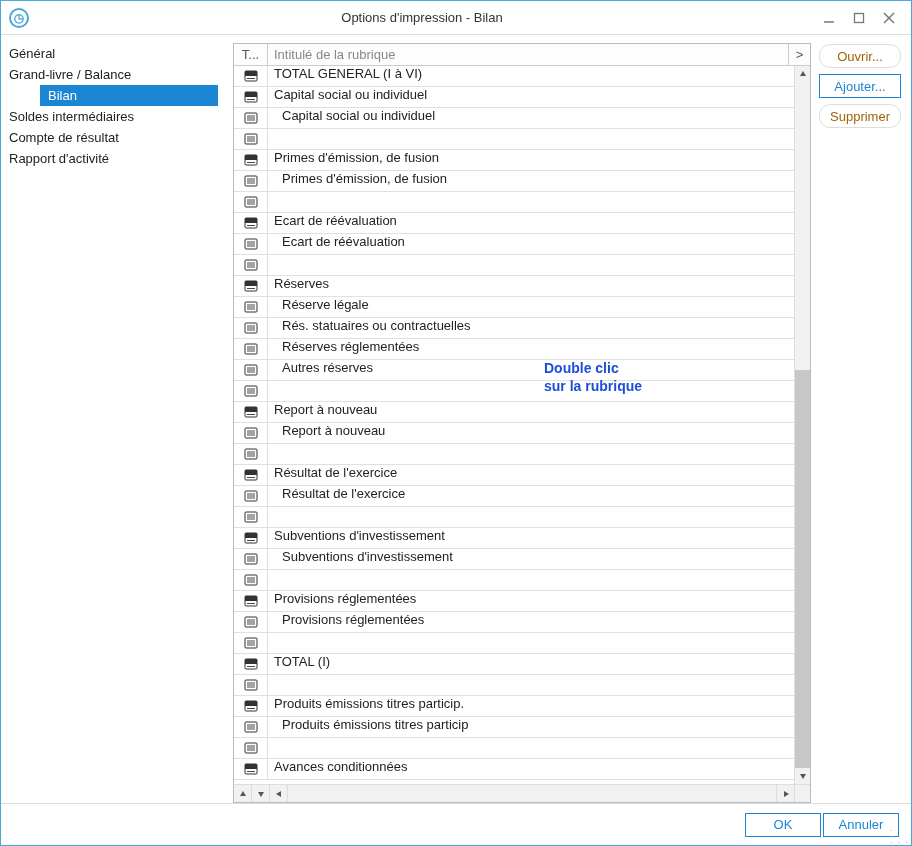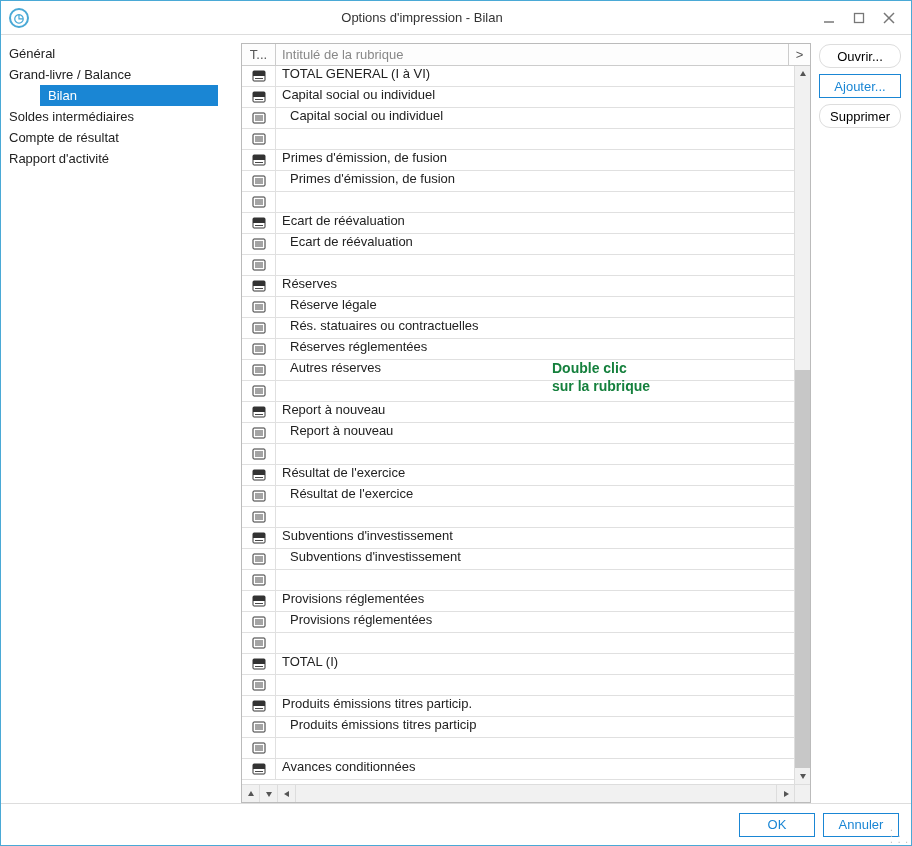--- a/index.html
+++ b/index.html
@@ -4,21 +4,21 @@
   <style>
     * { box-sizing: border-box; font-family: "Segoe UI", Tahoma, sans-serif; font-size: 13px; }
     body { margin: 0; background: #fff; color: #111; }
     .window { width: 912px; height: 846px; border: 1px solid #4aa9d6; display: flex; flex-direction: column; background: #fff; position: relative;}
     .titlebar { height: 34px; display: flex; align-items: center; border-bottom: 1px solid #ddd; padding: 0 4px; gap:6px; }
     .tb-icon { width: 20px; height: 20px; border: 2px solid #4aa9d6; border-radius: 50%; display:flex; align-items:center; justify-content:center; color:#4aa9d6; font-size:12px; font-weight:bold; margin-left:4px;}
     .tb-title { flex: 1; text-align: center; font-size: 13px; color: #333; }
     .tb-controls { display:flex; gap:2px; margin-right:4px;}
     .tb-btn { width: 28px; height: 22px; display:flex; align-items:center; justify-content:center; color:#777; cursor:pointer; }
     .tb-btn svg { width:12px; height:12px; }
-    .body { flex: 1; display: flex; overflow: hidden; padding: 8px 10px 0 0; gap:16px; }
+    .body { flex: 1; display: flex; overflow: hidden; padding: 8px 10px 0 0; gap:8px; }
     
     .sidebar { width: 218px; padding: 0; border-right:1px solid transparent; }
     .side-item { padding: 3px 8px; cursor: pointer; color:#222; }
     .side-item.selected { background: #1a86d4; color: #fff; margin-left: 39px; }
     
     .main { flex: 1; display:flex; gap: 8px; overflow:hidden; padding-left:6px;}
     .table-wrap { flex:1; border: 1px solid #bbb; display:flex; flex-direction:column; overflow:hidden; position:relative;}
     .thead { display:flex; border-bottom:1px solid #ccc; background:#fdfdfd; height:22px; align-items:stretch;}
     .th-type { width:34px; border-right:1px solid #ccc; display:flex; align-items:center; justify-content:center; color:#555; }
     .th-label { flex:1; display:flex; align-items:center; padding-left:6px; color:#888; }
@@ -38,27 +38,27 @@
     .vscroll .thumb { position:absolute; left:0; right:0; top:288px; bottom:0; background:#c7c7c7;}
     .hscroll-row { display:flex; height:18px; border-top:1px solid #ddd; align-items:stretch;}
     .hs-btn { width:18px; background:#f1f1f1; border-right:1px solid #ddd; display:flex; align-items:center; justify-content:center; color:#555; cursor:pointer;}
     .hs-track { flex:1; background:#f1f1f1; position:relative;}
     .hs-right { width:18px; background:#f1f1f1; border-left:1px solid #ddd; display:flex; align-items:center; justify-content:center; color:#555; cursor:pointer;}
     .hs-corner { width:16px; background:#f1f1f1; border-left:1px solid #ddd;}
     
     .actions { width:82px; display:flex; flex-direction:column; gap:6px; padding-top:1px;}
     .btn { height:24px; border:1px solid #bbb; background:#fff; display:flex; align-items:center; justify-content:center; font-size:13px; cursor:pointer;}
     .btn.primary { border-color:#1a86d4; color:#1a86d4;}
-    .btn.disabled { color:#000000; border-color:#ddd; cursor:default;border-radius:11px;}
+    .btn.disabled { color:#a16207; border-color:#ddd; cursor:default;border-radius:11px;}
     
-    .bottombar { height:42px; border-top:1px solid #ddd; display:flex; align-items:center; justify-content:flex-end; gap:8px; padding-right:12px; position:relative;}
+    .bottombar { height:42px; border-top:1px solid #ddd; display:flex; align-items:center; justify-content:flex-end; gap:2px; padding-right:12px; position:relative;}
     .bottom-btn { width:76px; height:24px; border:1px solid #1a86d4; color:#1a86d4; background:#fff; display:flex; align-items:center; justify-content:center; cursor:pointer;}
     .resize-grip { position:absolute; right:2px; bottom:2px; color:#bbb; font-size:10px; line-height:6px; letter-spacing:1px; cursor:nwse-resize;}
     
-    .annotation { position:absolute; color:#15803d; font-weight:bold; font-size:14px; line-height:18px; pointer-events:none; white-space:pre;}
+    .annotation { position:absolute; color:#1d4ed8; font-weight:bold; font-size:14px; line-height:18px; pointer-events:none; white-space:pre;}
   </style>
 </head>
 <body>
 
 <div class="window">
 
   <div class="titlebar">
     <div class="tb-icon">◷</div>
     <div class="tb-title">Options d'impression - Bilan</div>
     <div class="tb-controls">

